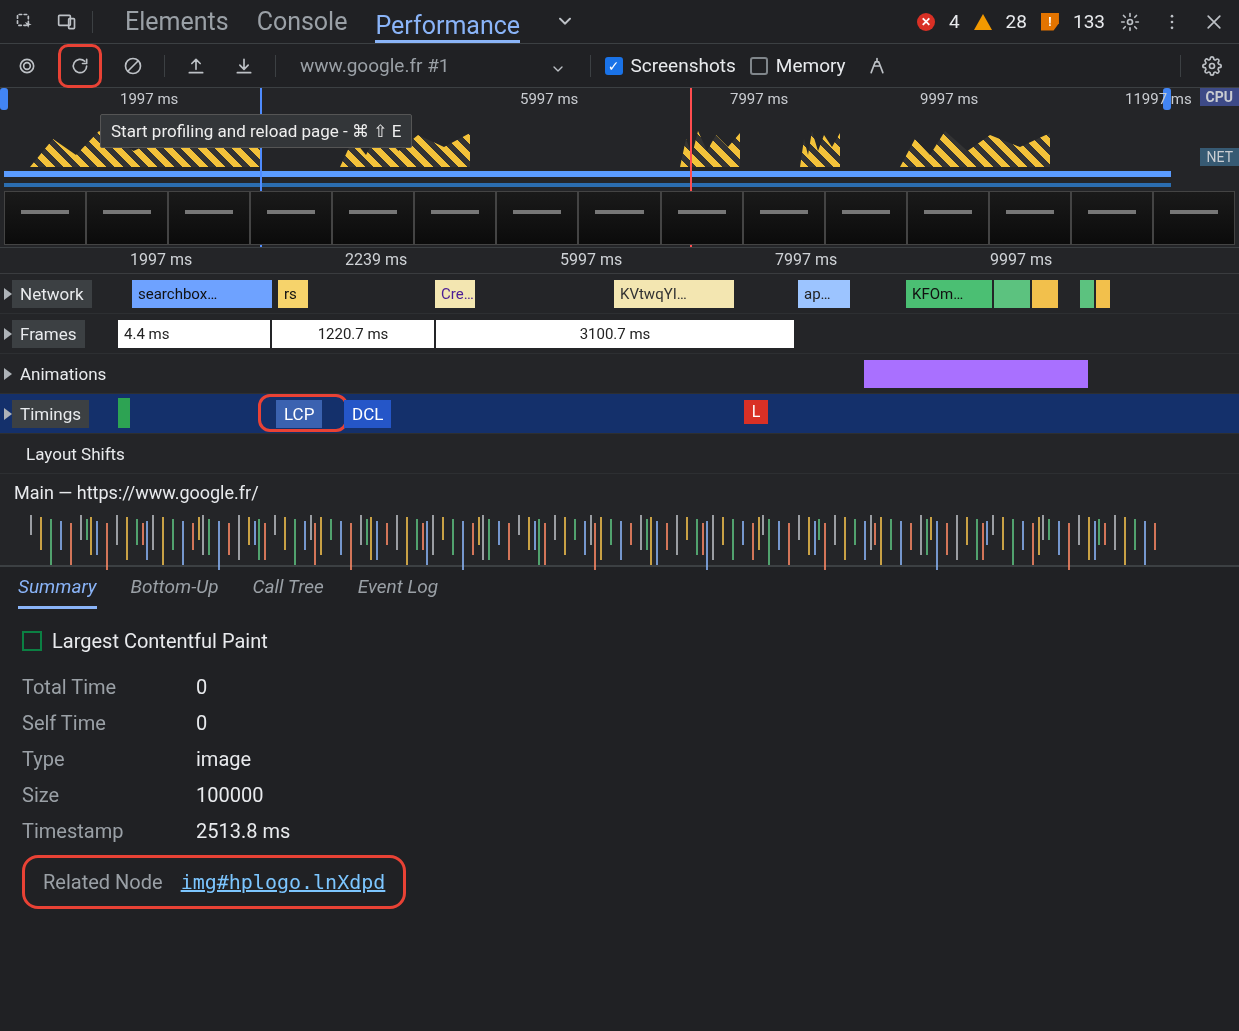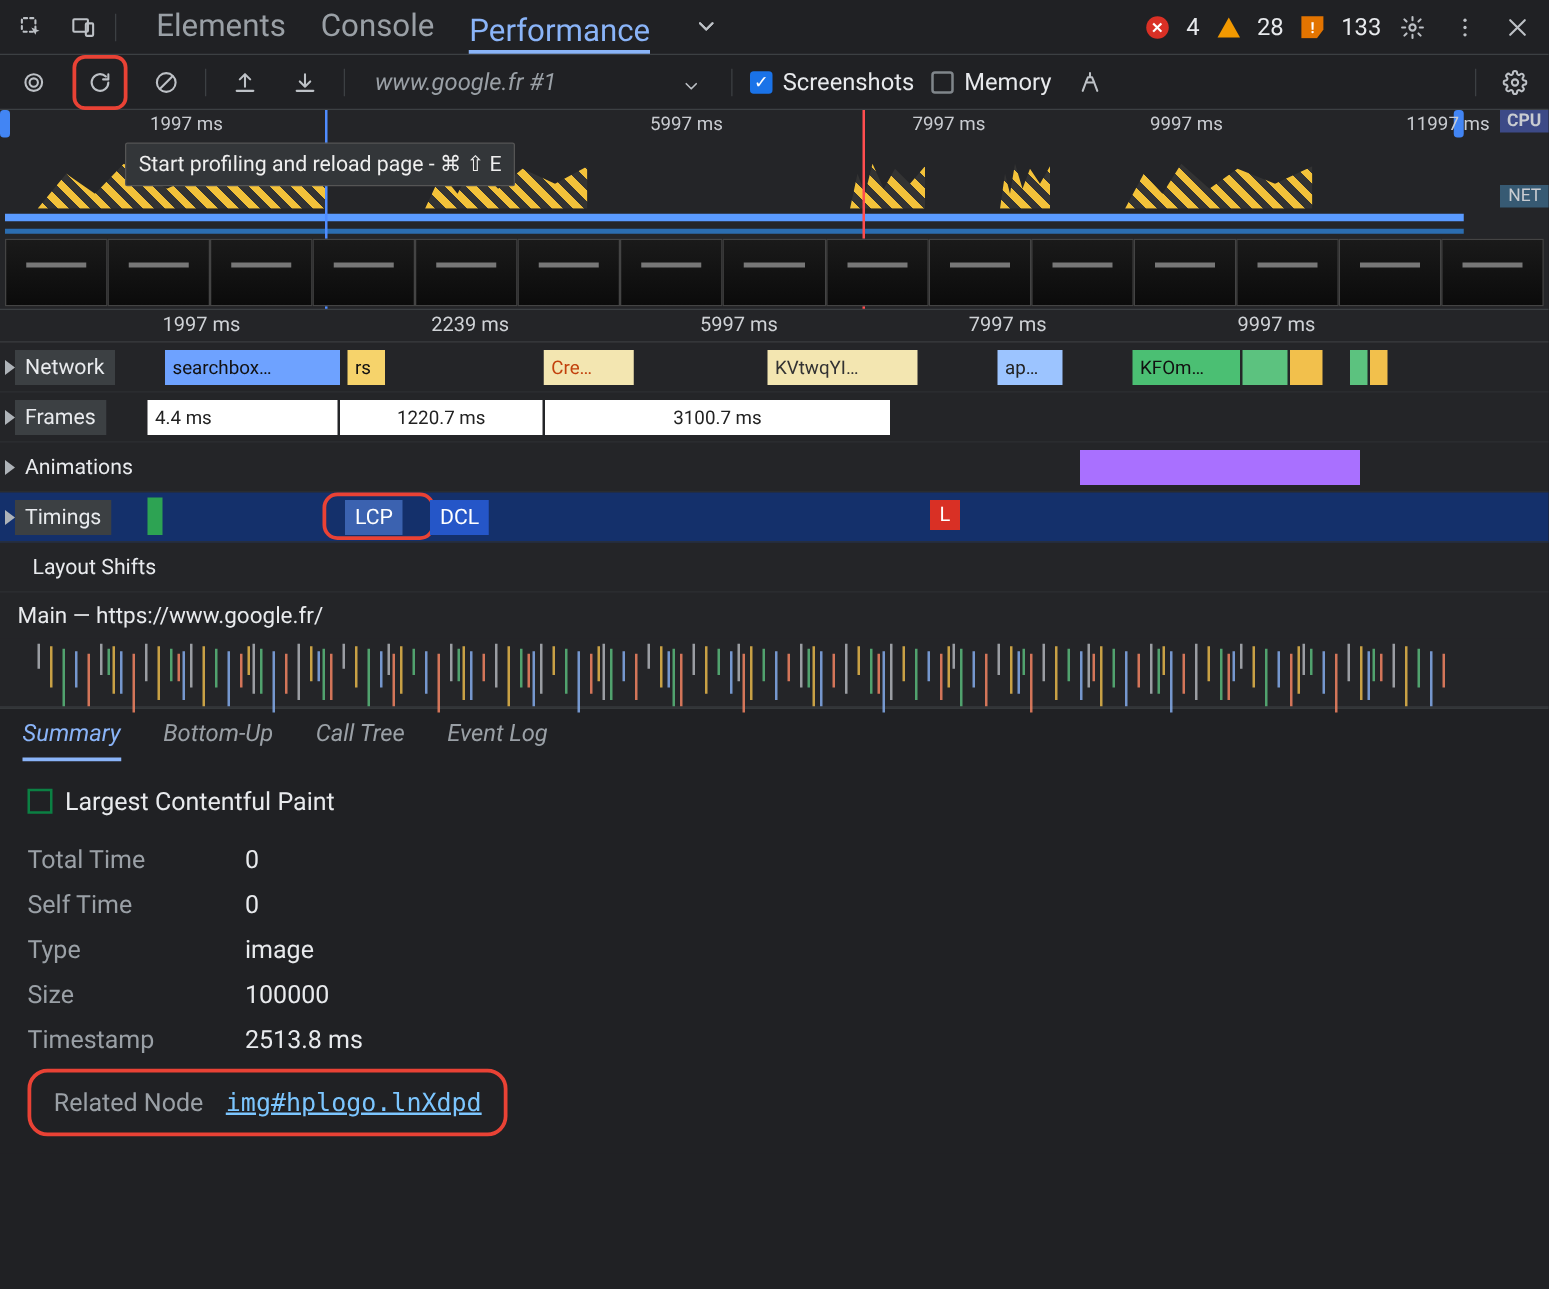--- a/index.html
+++ b/index.html
@@ -37,21 +37,21 @@
   .spacer{flex:1;}
   .counts{display:flex;align-items:center;gap:14px;font-size:19px;}
   .dot{width:18px;height:18px;border-radius:50%;display:inline-flex;align-items:center;justify-content:center;font-size:12px;font-weight:bold;}
   .dot.err{background:#d93025;color:#fff;}
   .tri{width:0;height:0;border-left:9px solid transparent;border-right:9px solid transparent;border-bottom:16px solid var(--warn);position:relative;}
   .flag{width:18px;height:18px;background:var(--issue);clip-path:polygon(0 0,100% 0,100% 60%,70% 100%,0 100%);color:#fff;font-size:12px;display:inline-flex;align-items:center;justify-content:center;font-weight:bold;}
   .ibtn{display:inline-flex;align-items:center;justify-content:center;width:34px;height:34px;cursor:pointer;border-radius:4px;}
   .ring{border:3px solid var(--ring);border-radius:10px;padding:2px;}
   .perfbar{display:flex;align-items:center;height:44px;border-bottom:1px solid var(--border);padding:0 10px;gap:14px;}
   .sep{width:1px;height:22px;background:var(--border);}
-  .select{color:var(--fg-dim);font-size:19px;display:flex;align-items:flex-end;gap:100px;padding:0 10px;cursor:pointer;font-style:italic;}
+  .select{color:var(--fg-dim);font-size:19px;display:flex;align-items:flex-end;gap:100px;padding:0 10px;cursor:pointer;}
   .chk{display:flex;align-items:center;gap:8px;font-size:19px;cursor:pointer;}
   .chk .box{width:18px;height:18px;border:2px solid #80868b;border-radius:3px;display:flex;align-items:center;justify-content:center;}
   .chk.checked .box{background:#1a73e8;border-color:#1a73e8;}
   .chk.checked .box:after{content:"✓";font-size:14px;color:#fff;line-height:1;}
   
   .overview{position:relative;height:160px;border-bottom:1px solid var(--border);background:#242528;}
   .ovtime{position:absolute;top:2px;font-size:15px;color:#c9ccd1;}
   .sideflags{position:absolute;right:0;top:0;display:flex;flex-direction:column;gap:2px;}
   .sideflag{font-size:14px;color:#c9ccd1;padding:1px 6px;text-align:right;}
   .cpuflag{background:#3d4a87;font-weight:bold;}
@@ -275,38 +275,38 @@
     <span class="rlabel" style="left:775px">7997 ms</span>
     <span class="rlabel" style="left:990px">9997 ms</span>
   </div>
 
   <div class="row">
     <span class="expander"></span>
     <span class="hdr">Network</span>
     <div class="lane">
       <div class="block" style="left:132px;width:140px;background:#6ea2ff;color:#111;">searchbox…</div>
       <div class="block" style="left:278px;width:30px;background:#f6d36b;color:#111;">rs</div>
-      <div class="block" style="left:435px;width:72px;background:#f3e6b1;color:#c2410c;">Cre…</div>
+      <div class="block" style="left:435px;width:40px;background:#f3e6b1;color:#4c1d95;">Cre…</div>
       <div class="block" style="left:614px;width:120px;background:#f3e6b1;color:#333;">KVtwqYI…</div>
       <div class="block" style="left:798px;width:52px;background:#9cc4ff;color:#222;">ap…</div>
       <div class="block" style="left:906px;width:86px;background:#4bbf73;color:#111;">KFOm…</div>
       <div class="block" style="left:994px;width:36px;background:#5cc27f;"></div>
       <div class="block" style="left:1032px;width:26px;background:#f2c04c;"></div>
       <div class="block" style="left:1080px;width:14px;background:#5cc27f;"></div>
       <div class="block" style="left:1096px;width:14px;background:#f2c04c;"></div>
     </div>
   </div>
 
   <div class="row">
     <span class="expander"></span>
     <span class="hdr">Frames</span>
     <div class="lane">
       <div class="block" style="left:118px;width:152px;background:#fff;color:#222;">4.4 ms</div>
       <div class="block" style="left:272px;width:162px;background:#fff;color:#222;text-align:center;">1220.7 ms</div>
-      <div class="block" style="left:436px;width:276px;background:#fff;color:#222;text-align:center;">3100.7 ms</div>
+      <div class="block" style="left:436px;width:358px;background:#fff;color:#222;text-align:center;">3100.7 ms</div>
     </div>
   </div>
 
   <div class="row">
     <span class="expander"></span>
     <span class="hdr" style="background:transparent">Animations</span>
     <div class="lane">
       <div class="block" style="left:864px;width:224px;background:var(--purple);"></div>
     </div>
   </div>

